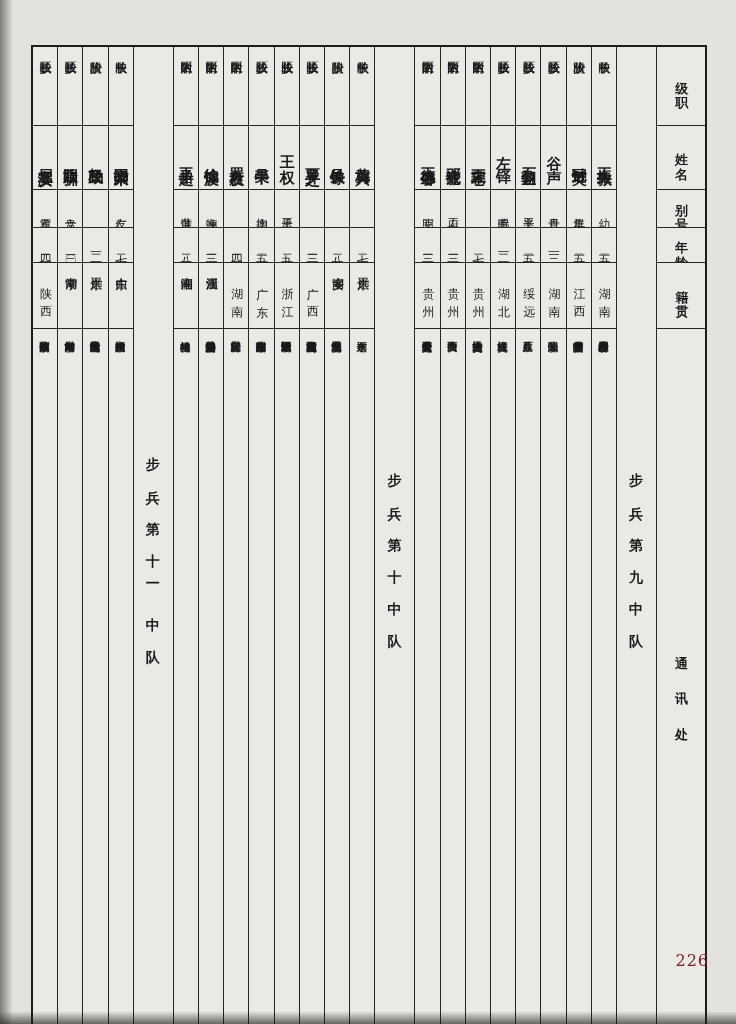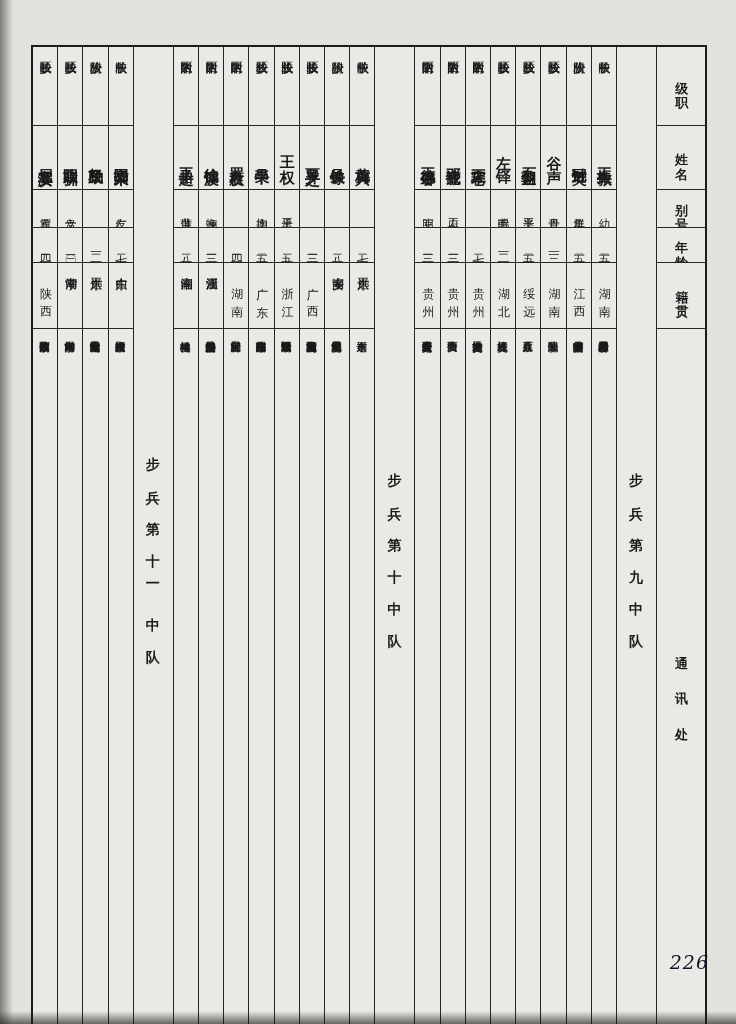--- a/index.html
+++ b/index.html
@@ -63,21 +63,21 @@
   .unitcell {
     height:100%;
     writing-mode:vertical-rl; text-orientation:upright;
     display:flex; align-items:center; justify-content:center;
     font-size:14px; font-weight:700; letter-spacing:2.3em;
   }
 
   .pageno {
     position:absolute; top:951px; right:27px;
     font-family:"DejaVu Serif", serif;
-    font-size:19px; letter-spacing:1px; color:#0f172a;font-style:italic;
+    font-size:16px; letter-spacing:1px; color:#7f1d1d;
   }
 </style>
 </head>
 <body>
 
 <div class="page">
   <div class="vtable top">
       <div class="col headercol">
         <div class="cell h rank">级职</div>
         <div class="cell h name">姓名</div>

